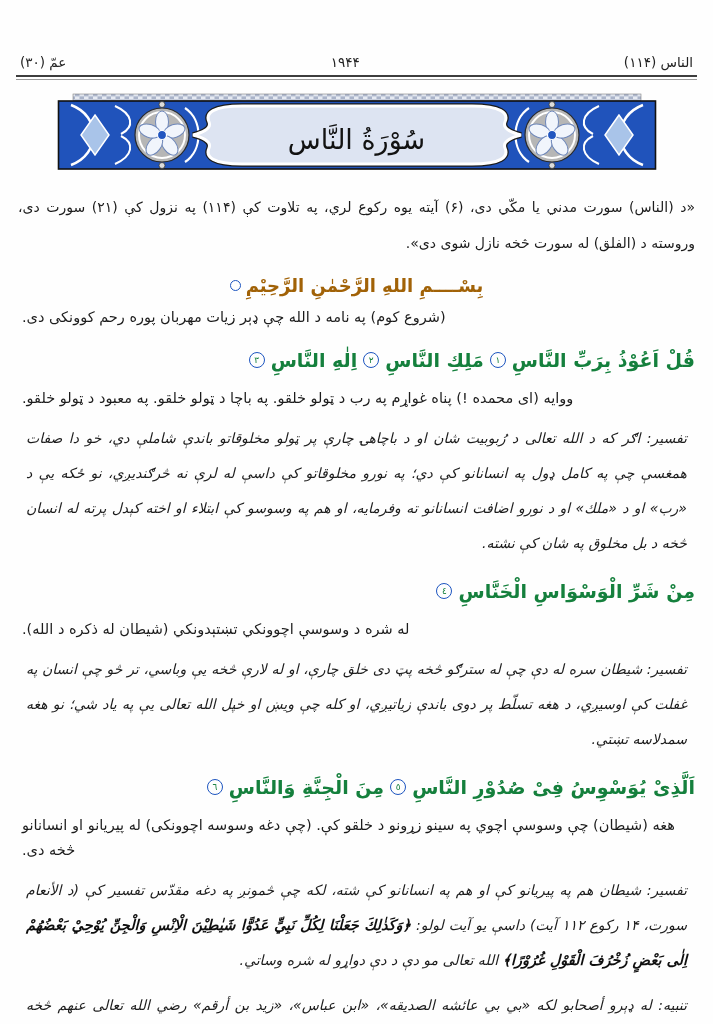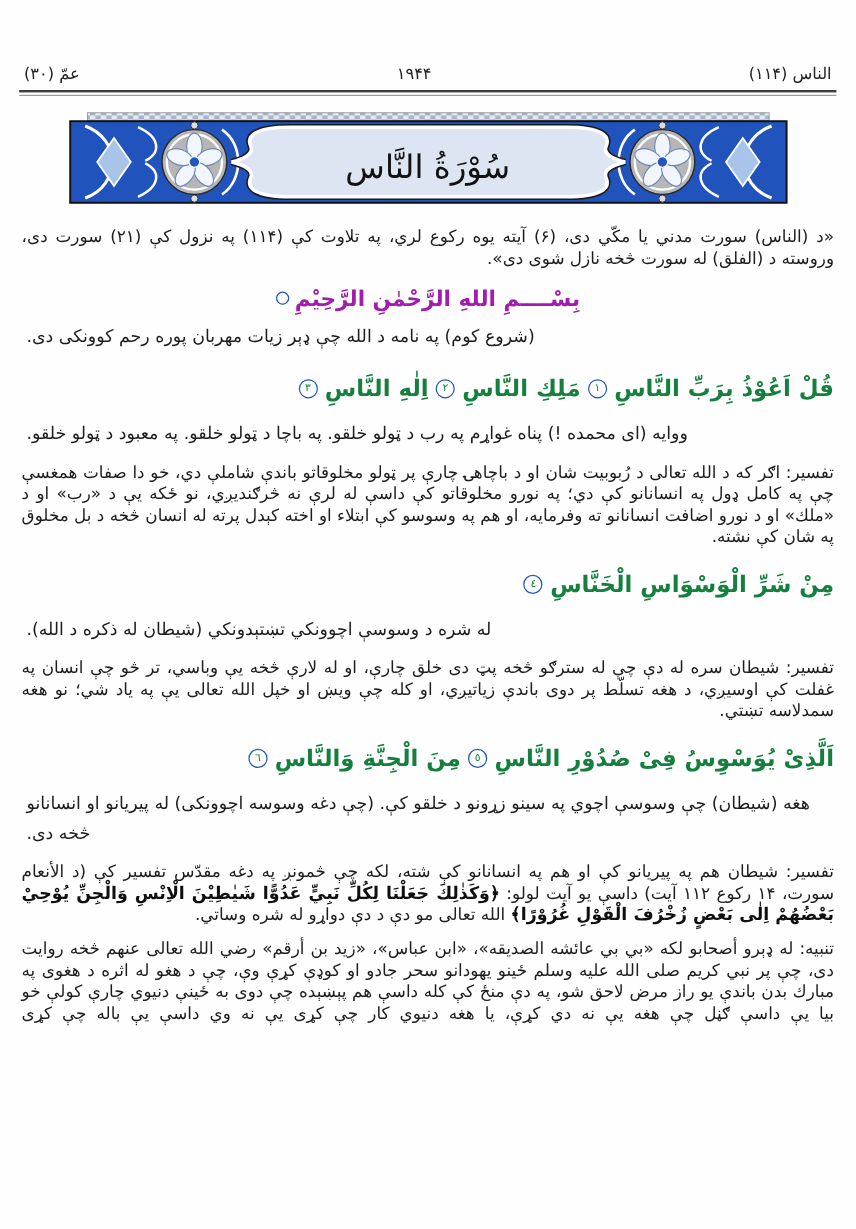--- a/index.html
+++ b/index.html
@@ -18,42 +18,42 @@
   .rule{margin-top:5px;height:2px;border-top:2.5px solid #3d3d3d;border-bottom:1.2px solid #9a9a9a;}
   
   .banner{position:relative;width:600px;height:84px;margin:13px auto 0;}
   .banner-svg{display:block;width:600px;height:84px;}
   .banner-title{
     position:absolute;left:0;right:0;top:8px;bottom:0;
     display:flex;align-items:center;justify-content:center;
     font-size:27px;font-weight:normal;color:#121212;letter-spacing:0;
   }
   
-  .intro{margin:12px 2px 0;font-size:14px;line-height:18px;text-align:justify;}
+  .intro{margin:12px 2px 0;font-size:14px;line-height:36px;text-align:justify;}
   .bismillah{
-    margin:14px 0 0;text-align:center;color:#a21caf;
+    margin:14px 0 0;text-align:center;color:#a16207;
     font-size:18px;font-weight:bold;
   }
   .end-circle{
     display:inline-block;width:9px;height:9px;border:1.3px solid #1d55c0;
     border-radius:50%;margin-right:5px;vertical-align:1px;
   }
   .trans{margin:9px 6px 0;font-size:14.5px;line-height:25px;text-align:left;}
   .verse{
     margin:13px 0 0;color:#15803d;
     font-size:19px;font-weight:bold;line-height:34px;
   }
   .verse .vseg{padding:0 2px;}
   .ayah-num{
     display:inline-flex;align-items:center;justify-content:center;
     width:14px;height:14px;border:1.2px solid #1d55c0;border-radius:50%;
     font-size:9px;font-weight:normal;line-height:14px;
     margin:0 4px;vertical-align:4px;
   }
-  .tafsir{margin:10px 2px 0;font-size:14px;line-height:18px;text-align:justify;}
+  .tafsir{margin:10px 10px 0;font-size:14px;line-height:35px;text-align:justify;font-style:italic;}
   .quran-quote{font-weight:bold;color:#0f0f0f;font-size:14.5px;}
   .closing{margin:7px 0 0;padding-right:48px;font-size:15px;text-align:right;}
   .tanbih{text-align:justify;text-align-last:justify;margin-top:10px;}
 </style>
 </head>
 <body>
 
 <div class="page">
 
   <header class="pg-header">

